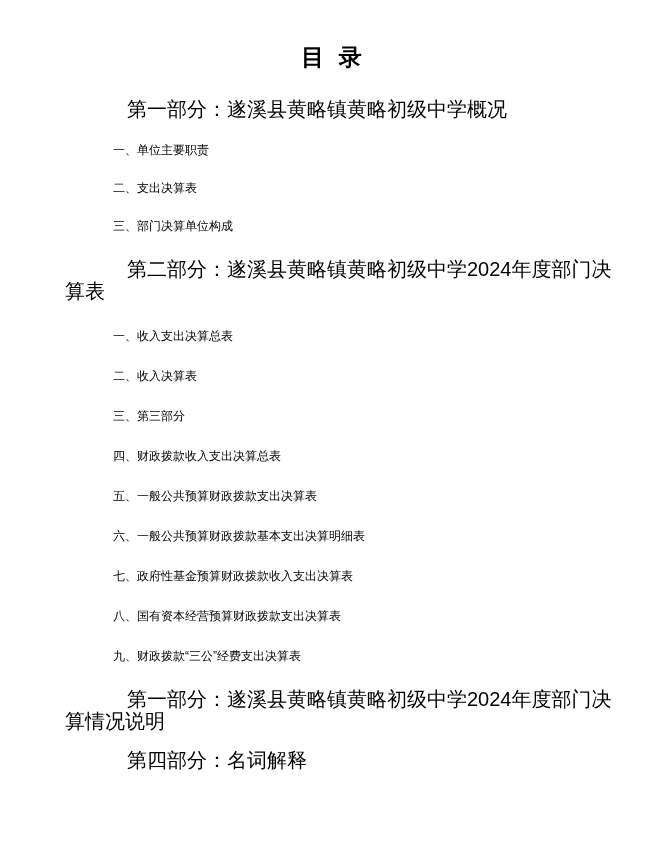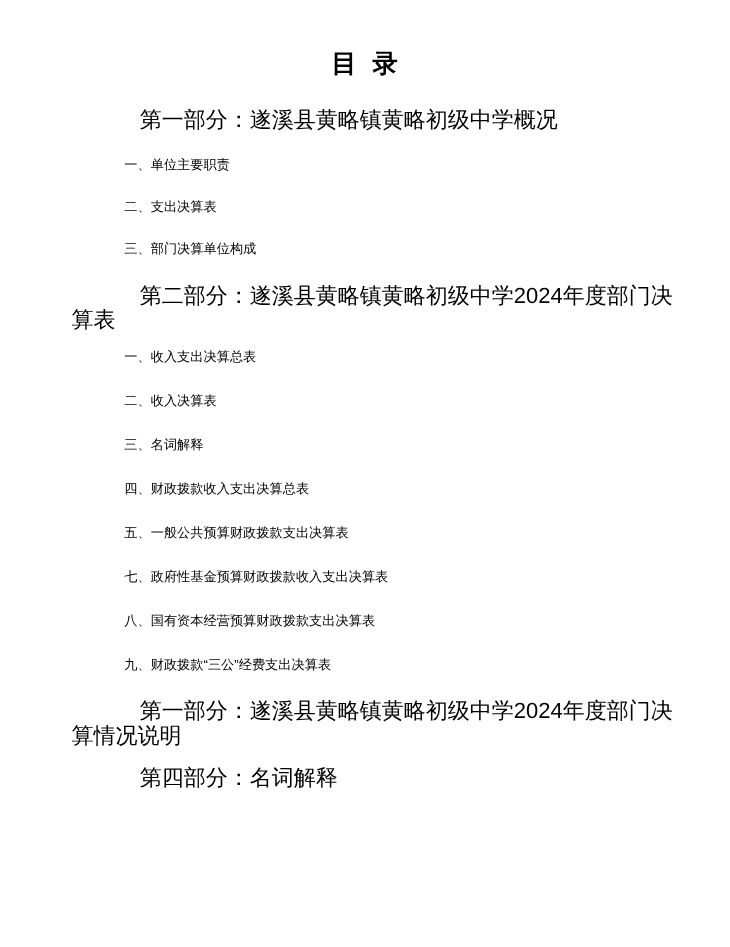--- a/index.html
+++ b/index.html
@@ -35,21 +35,21 @@
   .item {
     font-size: 12px;
     font-weight: 400;
     line-height: 21px;
     padding-left: 48px;
   }
   .sec1 { margin-top: 28px; }
   .sec1 .heading + .item { margin-top: 20px; }
   .sec1 .item + .item    { margin-top: 17px; }
   .sec2 { margin-top: 21px; }
-  .sec2 .heading + .item { margin-top: 12px; }
+  .sec2 .heading + .item { margin-top: 24px; }
   .sec2 .item + .item    { margin-top: 19px; }
   .sec3 { margin-top: 21px; }
   .sec4 { margin-top: 17px; }
 </style>
 </head>
 <body>
 
 <div class="page">
 
   <h1 class="doc-title">目 录</h1>
@@ -60,23 +60,24 @@
       <p class="heading">第一部分：遂溪县黄略镇黄略初级中学概况</p>
       <p class="item">一、单位主要职责</p>
       <p class="item">二、支出决算表</p>
       <p class="item">三、部门决算单位构成</p>
     </section>
 
     <section class="sec sec2">
       <p class="heading">第二部分：遂溪县黄略镇黄略初级中学2024年度部门决算表</p>
       <p class="item">一、收入支出决算总表</p>
       <p class="item">二、收入决算表</p>
-      <p class="item">三、名词解释</p>
+      <p class="item">三、第三部分</p>
       <p class="item">四、财政拨款收入支出决算总表</p>
       <p class="item">五、一般公共预算财政拨款支出决算表</p>
+      <p class="item">六、一般公共预算财政拨款基本支出决算明细表</p>
       <p class="item">七、政府性基金预算财政拨款收入支出决算表</p>
       <p class="item">八、国有资本经营预算财政拨款支出决算表</p>
       <p class="item">九、财政拨款“三公”经费支出决算表</p>
     </section>
 
     <section class="sec sec3">
       <p class="heading">第一部分：遂溪县黄略镇黄略初级中学2024年度部门决算情况说明</p>
     </section>
 
     <section class="sec sec4">

